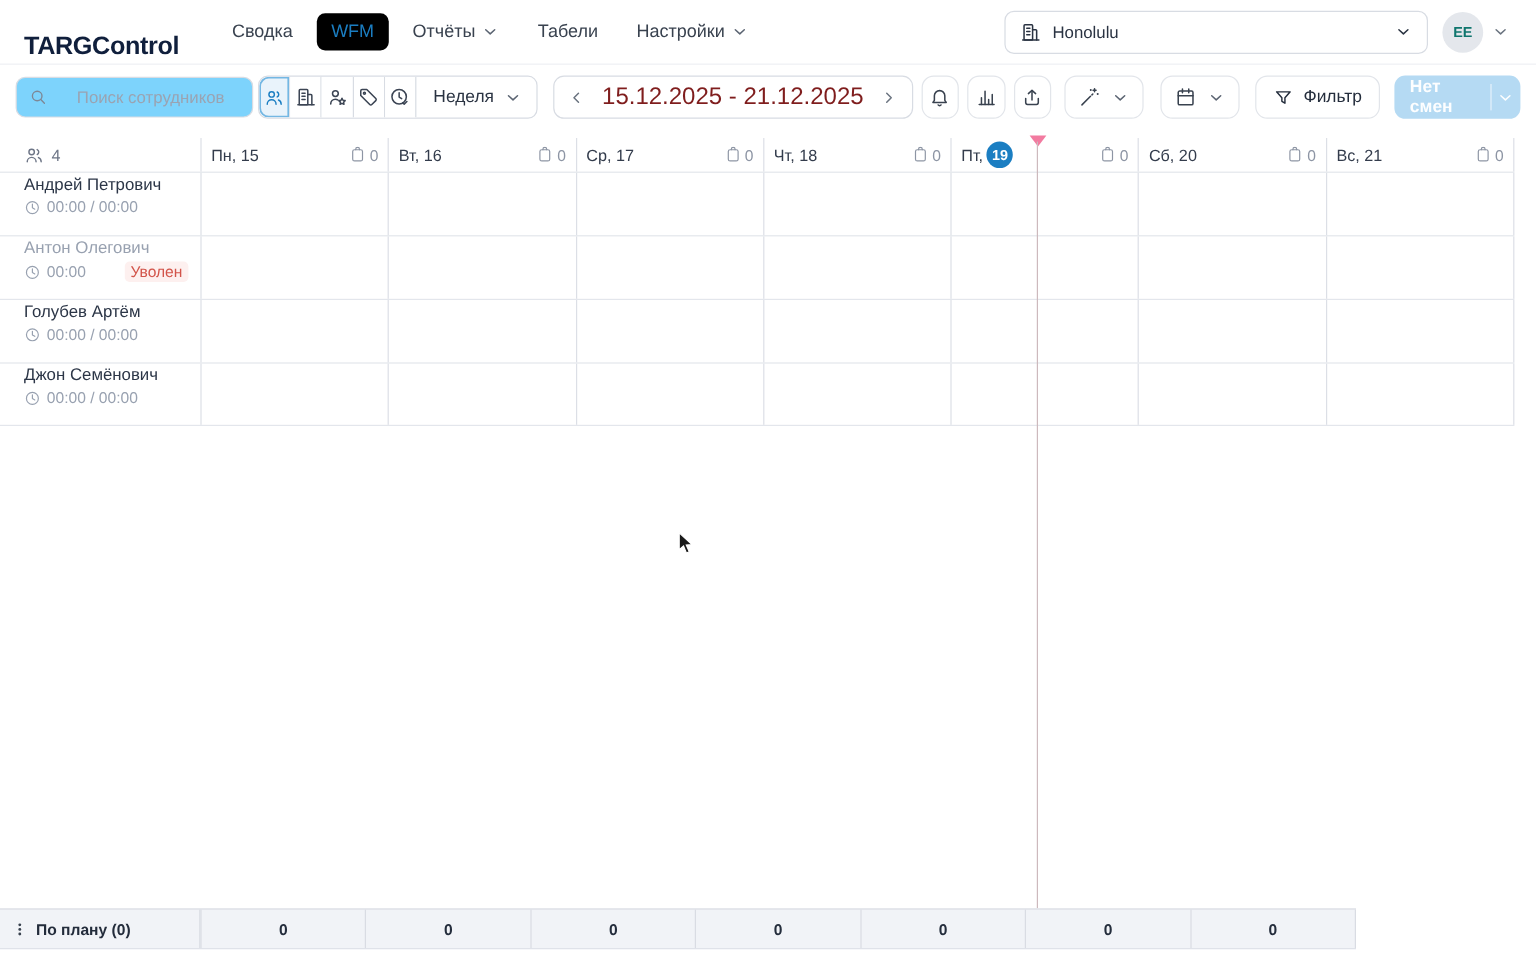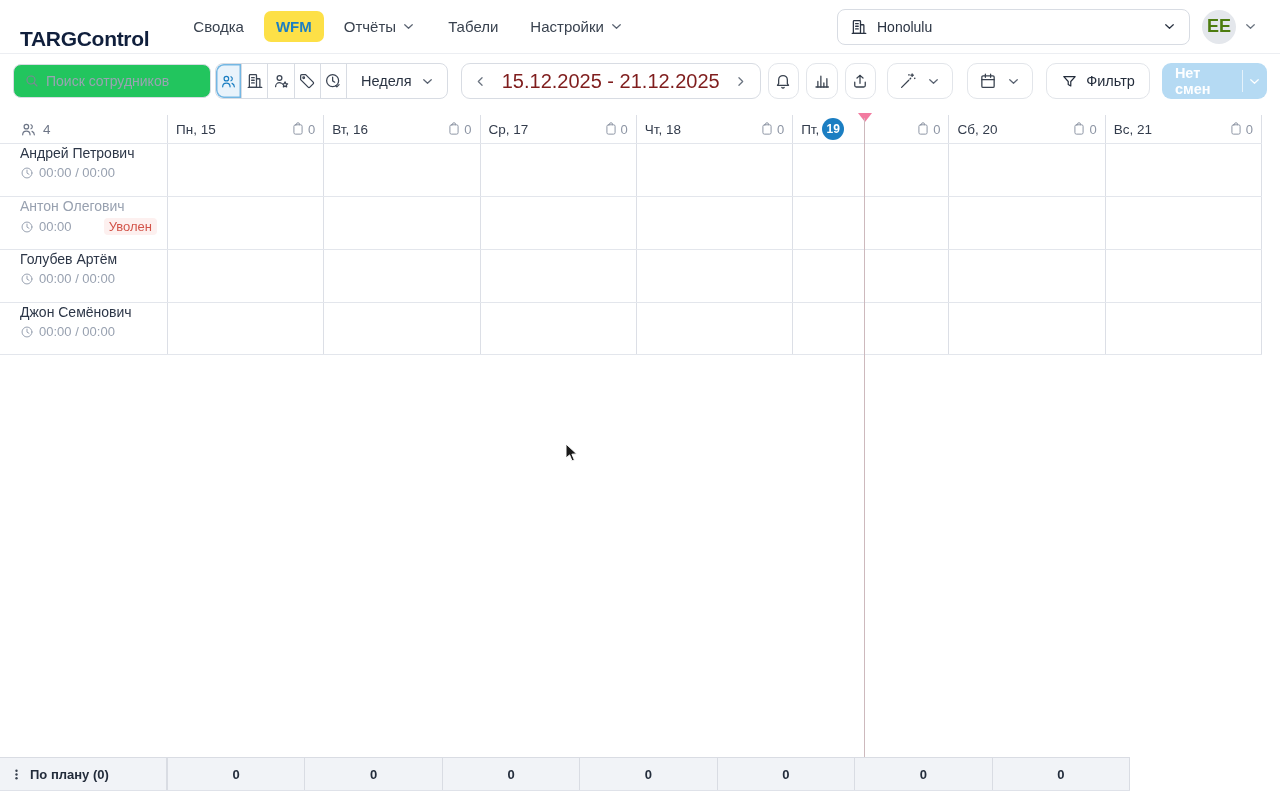--- a/index.html
+++ b/index.html
@@ -5,33 +5,33 @@
   * { margin:0; padding:0; box-sizing:border-box; }
   html,body { background:#fff; }
   body { font-family:"Liberation Sans", sans-serif; }
   .app { position:relative; width:1280px; height:800px; background:#fff; overflow:hidden; color:#2a3342; }
 
   
   .navbar { height:54px; display:flex; align-items:center; padding:0 22px 0 20px; border-bottom:1px solid #eceef2; background:#fff; }
   .logo { font-size:21px; font-weight:700; color:#101f3c; letter-spacing:-0.3px; margin-right:32px;margin-top:24px; }
   .nav-items { display:flex; align-items:center; gap:8px; }
   .nav-item { display:flex; align-items:center; gap:5px; font-size:15px; color:#39424f; padding:7px 12px; border-radius:7px; cursor:pointer; white-space:nowrap; }
-  .nav-item.active { color:#1b7ec2; background:#fde047; font-weight:700; }
+  .nav-item.active { color:#1b7ec2; background:#000000; font-weight:400; }
   .nav-item .ic { display:inline-flex; color:#5b6472; }
   .nav-right { margin-left:auto; display:flex; align-items:center; gap:12px; }
   .location-select { width:353px; height:36px; border:1px solid #d8dce3; border-radius:8px; display:flex; align-items:center; gap:9px; padding:0 12px; font-size:14px; color:#2a3342; background:#fff; cursor:pointer; }
   .location-select .spring { flex:1; }
   .avatar-wrap { display:flex; align-items:center; gap:7px; }
-  .avatar { width:34px; height:34px; border-radius:50%; background:#e4e7ec; color:#4d7c0f; font-size:18px; font-weight:700; display:flex; align-items:center; justify-content:center; }
+  .avatar { width:34px; height:34px; border-radius:50%; background:#e4e7ec; color:#0f766e; font-size:12px; font-weight:700; display:flex; align-items:center; justify-content:center; }
   .ic { display:inline-flex; align-items:center; justify-content:center; line-height:0; }
   .ic svg { display:block; }
 
   
   .toolbar { height:54px; display:flex; align-items:center; padding:0 13px; background:#fff; }
-  .search-box { width:224px; height:34px; border:1px solid #d8dce3; border-radius:8px; display:flex; align-items:center; gap:6px; padding:0 10px; color:#7e8795; background:#22c55e; }
+  .search-box { width:224px; height:34px; border:1px solid #d8dce3; border-radius:8px; display:flex; align-items:center; gap:24px; padding:0 10px; color:#7e8795; background:#7dd3fc; }
   .search-box input { border:none; outline:none; width:100%; font-size:14px; font-family:inherit; color:#2a3342; background:transparent; }
   .search-box input::placeholder { color:#9aa3b2; }
   .view-group { display:flex; height:36px; border:1px solid #d8dce3; border-radius:8px; margin-left:4px; background:#fff; overflow:hidden; align-items:stretch; }
   .vg-btn { width:33px; display:flex; align-items:center; justify-content:center; color:#3c4554; border-right:1px solid #d8dce3; cursor:pointer; background:#fff; }
   .vg-btn.active { background:#e9f3fb; color:#1b7ec2; box-shadow:inset 0 0 0 1.5px #74b7e3; border-radius:8px 0 0 8px; }
   .week-select { display:flex; align-items:center; gap:8px; padding:0 12px 0 14px; font-size:14.5px; color:#2a3342; cursor:pointer; }
   .date-nav { height:36px; border:1px solid #d8dce3; border-radius:9px; display:flex; align-items:center; margin-left:13px; padding:0 6px; background:#fff; }
   .date-nav .arrow { width:26px; height:30px; display:flex; align-items:center; justify-content:center; color:#6b7480; cursor:pointer; }
   .date-nav .range { font-size:20px; color:#7f1d1d; padding:0 8px; white-space:nowrap; }
   .tb-right { margin-left:auto; display:flex; align-items:center; }

